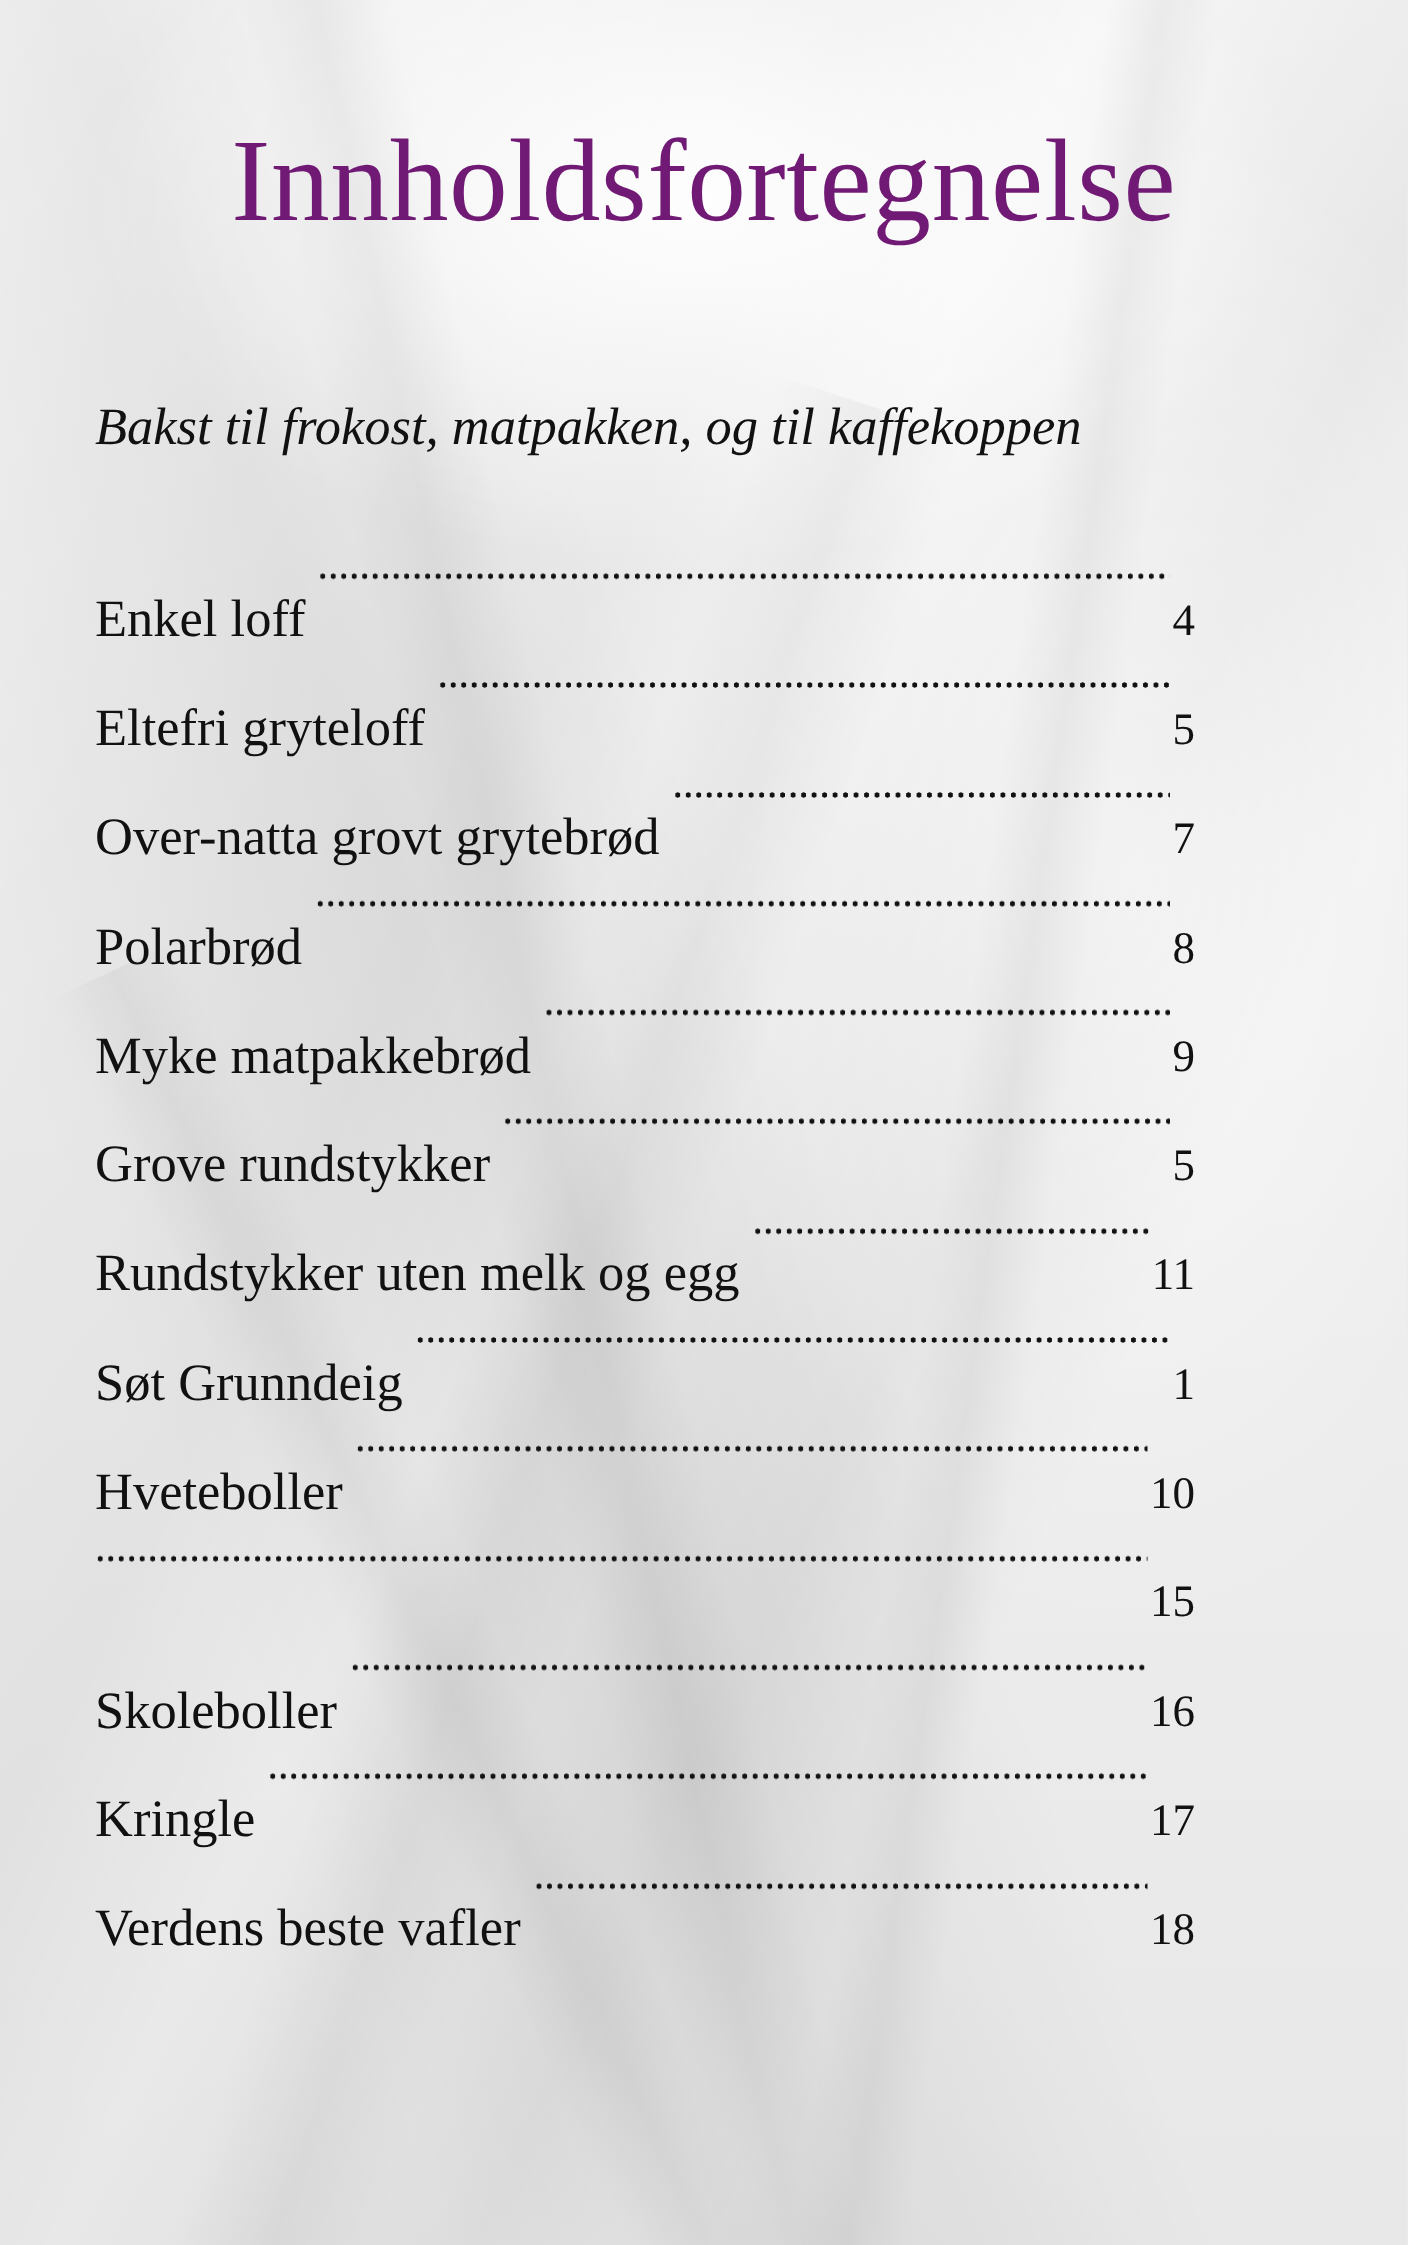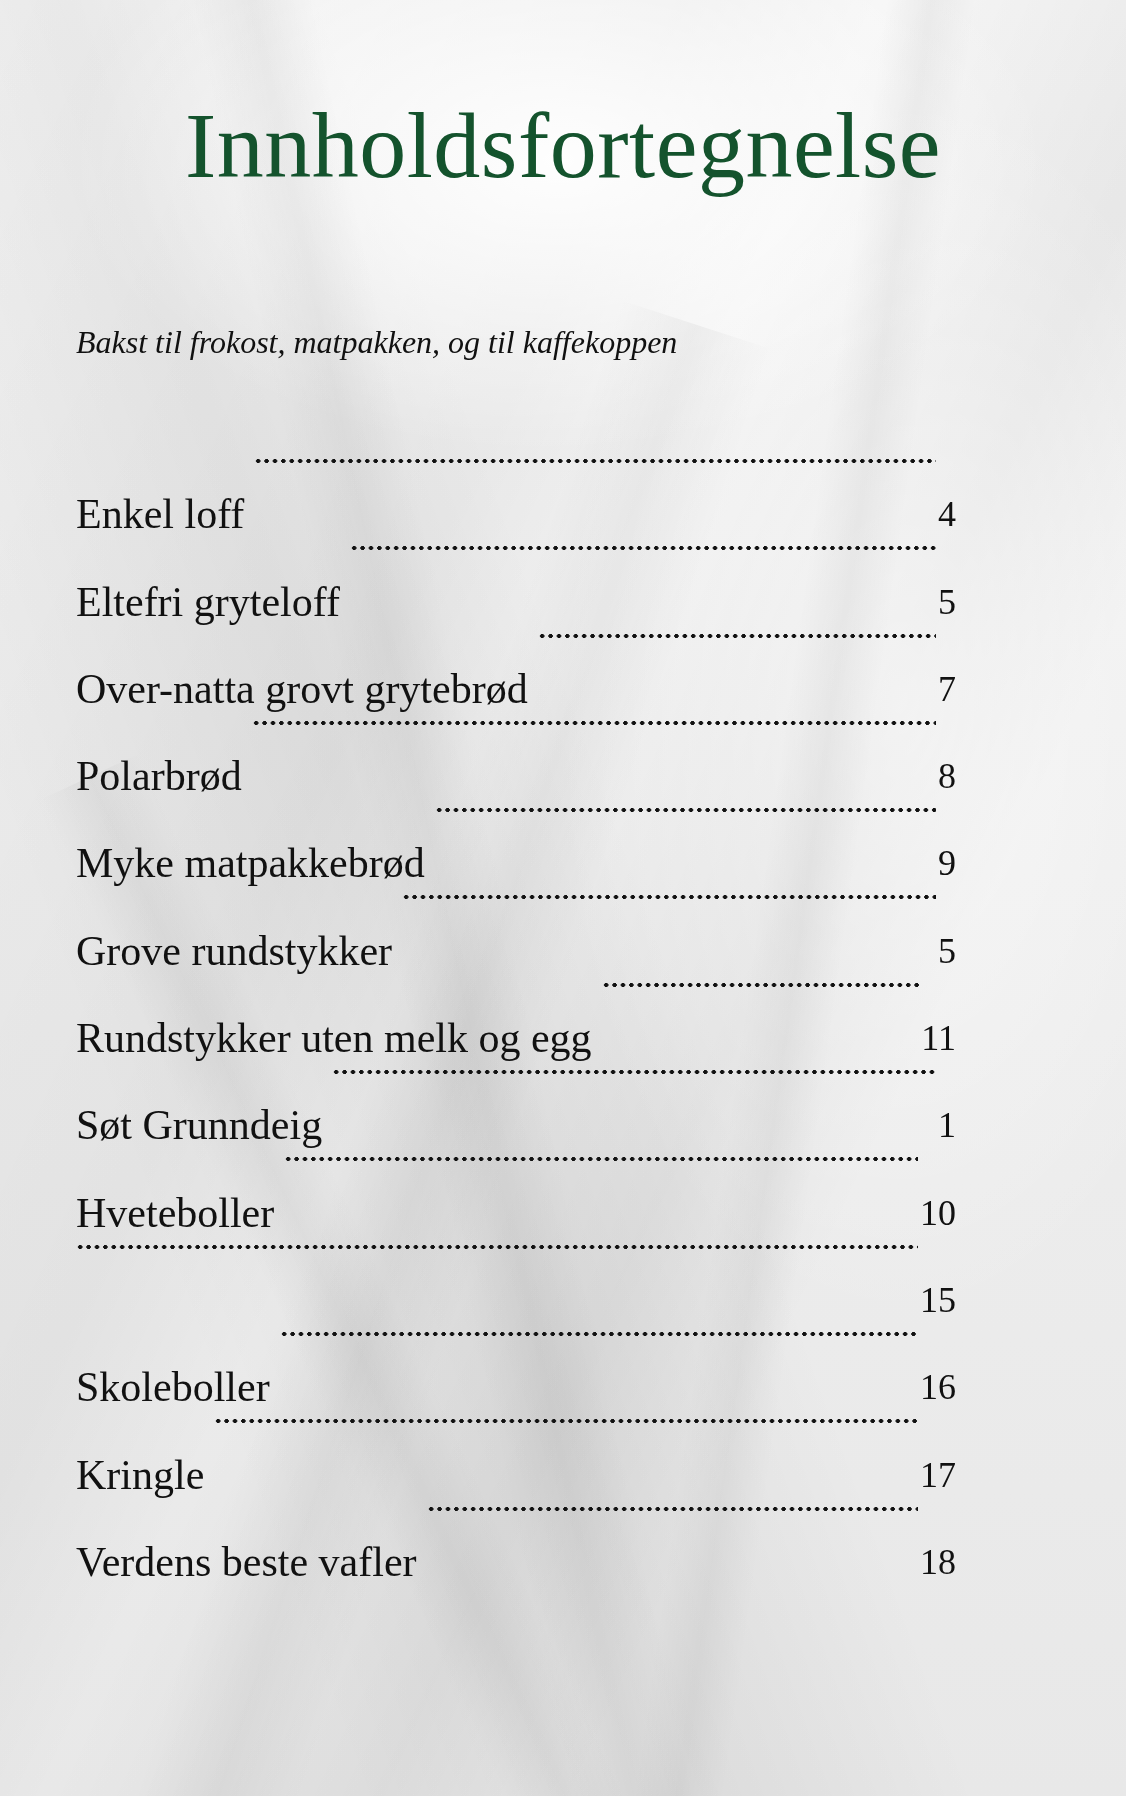--- a/index.html
+++ b/index.html
@@ -35,47 +35,47 @@
       inset: 0;
     }
     .title {
       position: absolute;
       left: 0;
       right: 0;
       top: 90px;
       text-align: center;
       font-size: 94px;
       line-height: 110px;
-      color: #14532d;
+      color: #701a75;
       letter-spacing: 0.5px;
       font-weight: normal;
       margin: 0;
     }
     .subtitle {
       position: absolute;
       left: 76px;
       top: 318px;
-      font-size: 32px;
+      font-size: 42px;
       line-height: 48px;
       font-style: italic;
       margin: 0;
       color: #111;
     }
     .toc {
       position: absolute;
       left: 76px;
       top: 452px;
       width: 880px;
       margin: 0;
       padding: 0;
       list-style: none;
     }
     .toc-row {
       display: flex;
-      align-items: flex-end;
+      align-items: center;
       height: 87.3px;
       font-size: 42px;
       line-height: 50px;
       white-space: nowrap;
       cursor: pointer;
     }
     .toc-title {
       flex: 0 0 auto;
       padding-right: 10px;
     }

